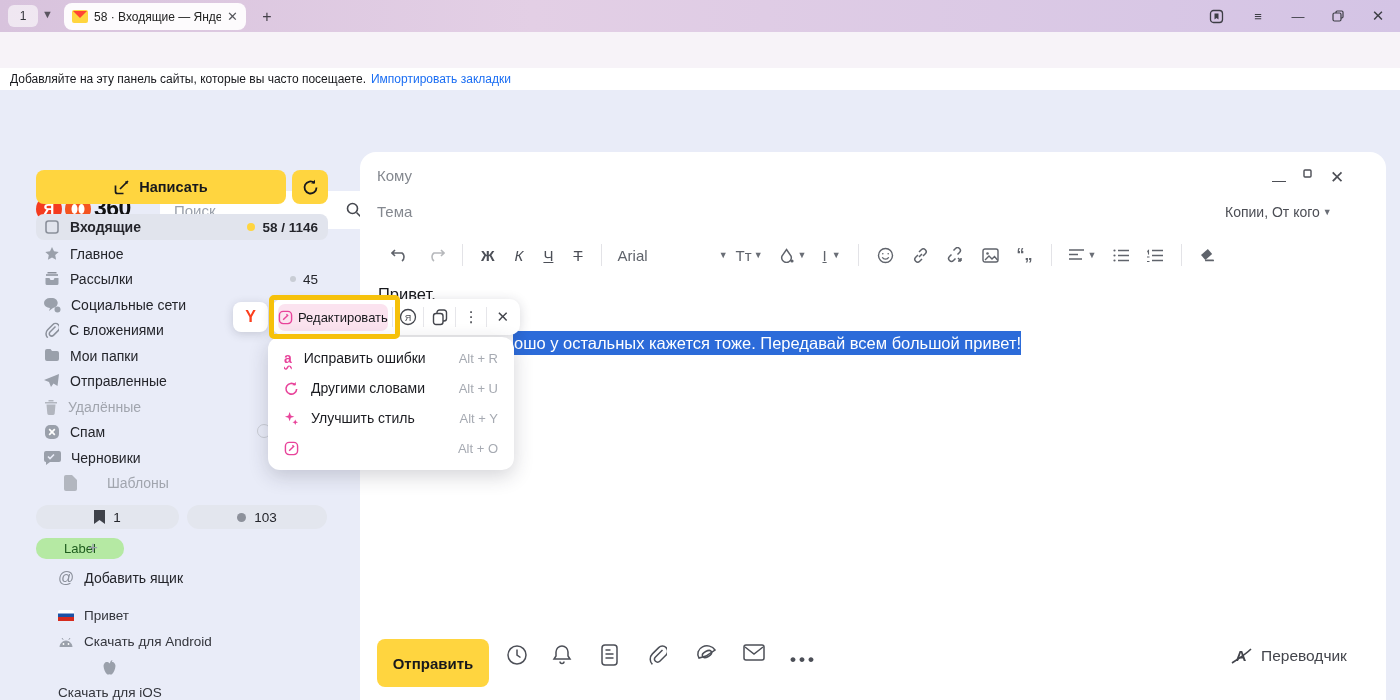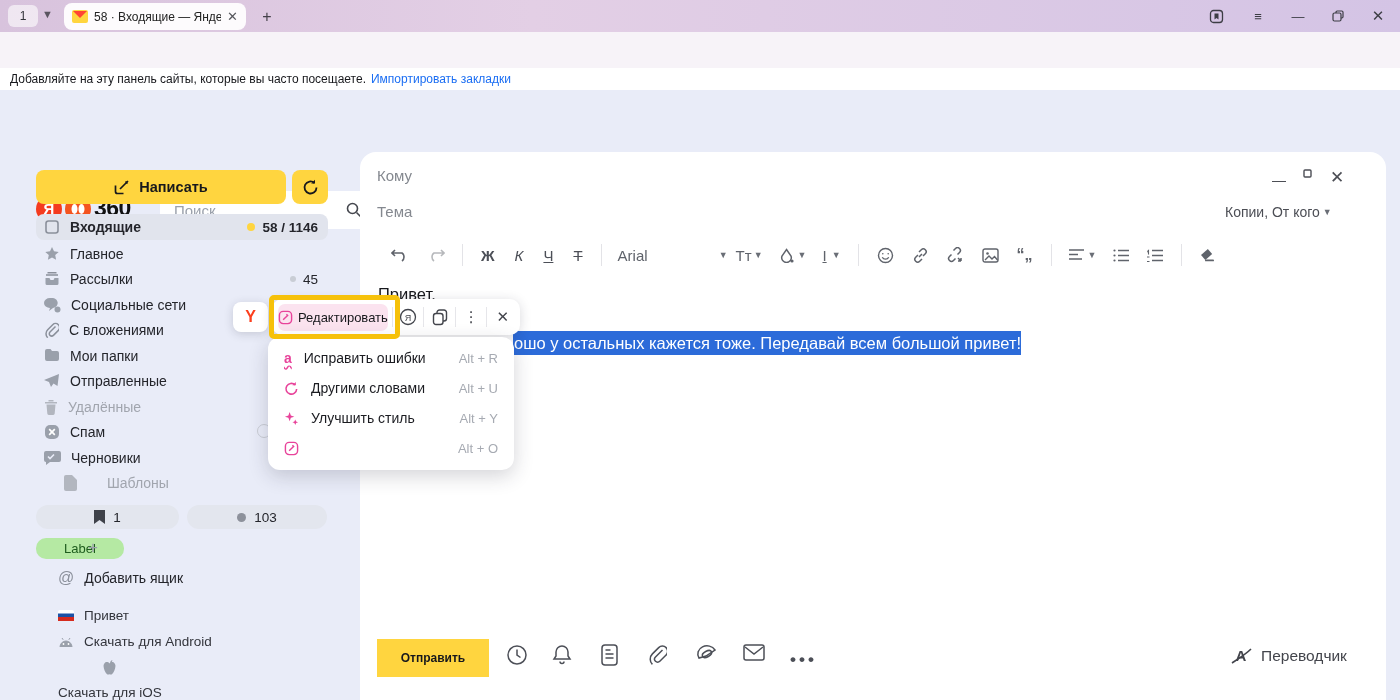--- a/index.html
+++ b/index.html
@@ -62,21 +62,21 @@
   .fld { position:absolute; left:17px; width:840px; border:none; outline:none; font-size:15px; color:#202126; background:transparent; }
   .fld::placeholder { color:#84888f; }
   .win-ic { top:18px; color:#4c4e55; }
   .cc-label { font-size:14px; color:#4c4e55; }
   .tb { top:92px; color:#5f636b; }
   .tb-sep { width:1px; height:22px; background:#e3e3e7; }
   .tb-letter { font-size:15px; font-weight:bold; color:#4c4f57; }
   .chev { font-size:9px; color:#6a6e76; }
   .body-text { font-size:16.5px; color:#17181c; }
   .selection { left:153px; top:179px; height:24px; background:#2c6bd9; color:#fff; font-size:16.5px; display:flex; align-items:center; white-space:nowrap; overflow:hidden; padding-left:1px; }
-  .btn-send { left:17px; top:487px; width:112px; height:38px; background:#ffd53f; border-radius:0; justify-content:center; font-weight:bold; font-size:12px; color:#17181c; }
+  .btn-send { left:17px; top:487px; width:112px; height:48px; background:#ffd53f; border-radius:8px; justify-content:center; font-weight:bold; font-size:15px; color:#17181c; }
   .send-ic { top:492px; color:#4c4f57; }
   .translator { left:870px; top:494px; gap:9px; font-size:15.5px; color:#43454c; }
 
   
   .y-pill { left:233px; top:302px; width:35px; height:30px; background:#fff; border-radius:8px; box-shadow:0 2px 10px rgba(40,40,60,.18); justify-content:center; z-index:5; }
   .ai-bar { left:272px; top:299px; width:248px; height:36px; background:#fff; border-radius:10px; box-shadow:0 2px 12px rgba(40,40,60,.18); z-index:5; padding:0 6px; gap:0; }
   .ai-edit-btn { width:113px; height:27px; background:#fbe3ef; border-radius:7px; justify-content:center; gap:5px; font-size:13px; color:#17181c; }
   .ai-sep { width:1px; height:20px; background:#e6e6ea; margin:0 4px; }
   .ai-ic { width:24px; justify-content:center; color:#43454c; }
   .annotation { left:269px; top:295px; width:131px; height:44px; border:5px solid #f6c10a; border-radius:5px; z-index:8; pointer-events:none; }

